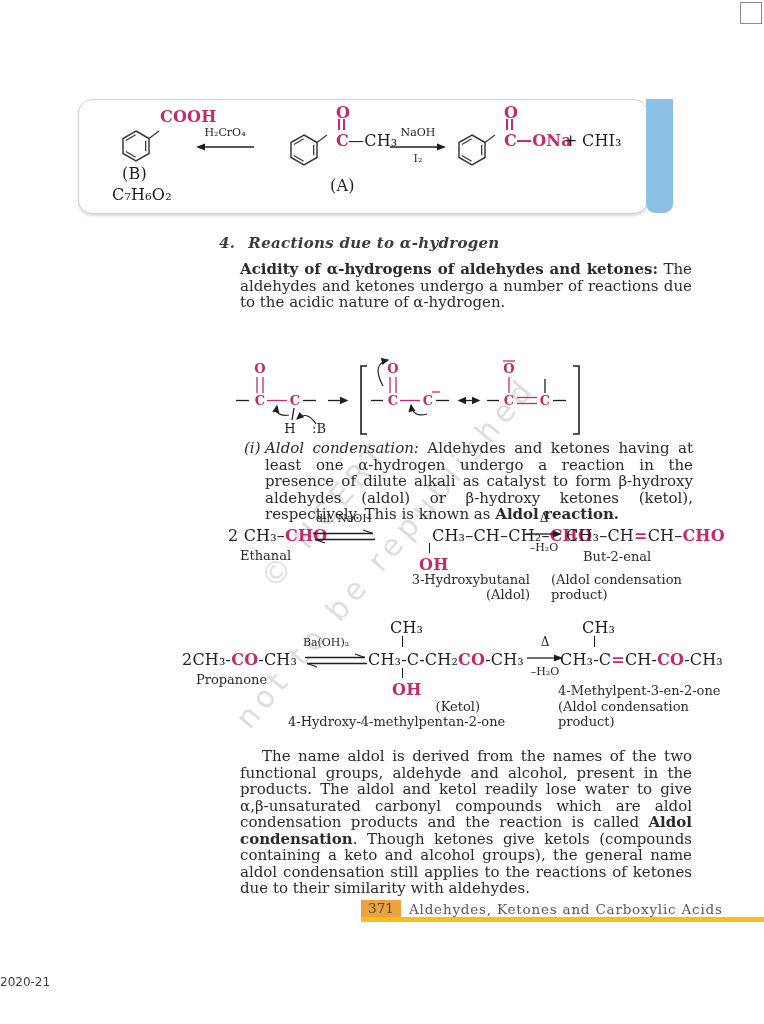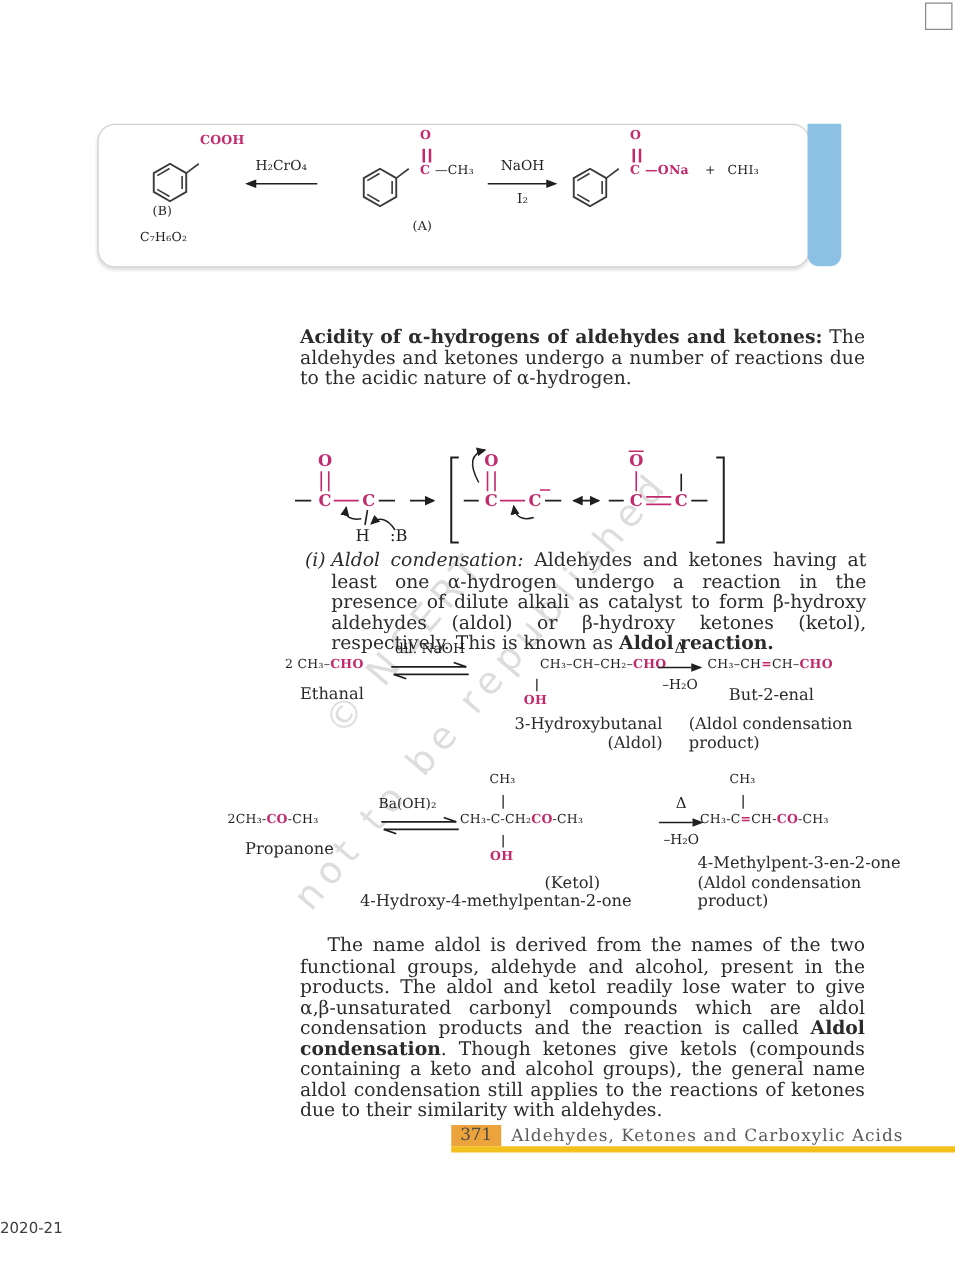--- a/index.html
+++ b/index.html
@@ -1,19 +1,19 @@
 <!DOCTYPE html>
 <html><head>
 <meta charset="utf-8">
 <style>
   html,body{margin:0;padding:0;background:#fff;}
   .page{position:relative;width:764px;height:1024px;background:#ffffff;overflow:hidden;
         font-family:"DejaVu Serif","Liberation Serif",serif;color:#2b2b2b;}
   .abs{position:absolute;}
-  .formula{font-size:10px;white-space:nowrap;color:#1f1f1f;letter-spacing:.2px;}
+  .formula{font-size:16px;white-space:nowrap;color:#1f1f1f;letter-spacing:.2px;}
   .pink{color:#C32A6E;font-weight:bold;}
   .cname{font-size:13px;color:#2a2a2a;white-space:nowrap;}
   .cond{font-size:11px;color:#1f1f1f;text-align:center;white-space:nowrap;}
   .para{font-size:15px;line-height:16.5px;text-align:justify;margin:2px;}
   .indent{text-indent:22px;}
   .h4{font-size:15px;font-weight:bold;font-style:italic;color:#3c3c3c;letter-spacing:.3px;white-space:nowrap;}
   .vline{width:1.3px;background:#1f1f1f;}
   .dbl{width:1.5px;background:#C32A6E;}
   .scheme-box{left:78px;top:99px;width:568px;height:113px;background:#fff;border:1px solid #d2d2d2;
               border-radius:14px;box-shadow:0 2px 3px rgba(0,0,0,.14);}
@@ -89,20 +89,24 @@
   <div class="abs dbl" style="left:506px;top:119px;height:11px;"></div>
   <div class="abs dbl" style="left:511px;top:119px;height:11px;"></div>
   <span class="abs formula pink" style="left:504px;top:131px;">C</span>
   <span class="abs formula pink" style="left:516px;top:131px;">—ONa</span>
   <span class="abs formula" style="left:564px;top:131px;">+</span>
   <span class="abs formula" style="left:582px;top:131px;">CHI₃</span>
 
   <span class="abs wm" style="left:280px;top:560px;">© NCERT</span>
   <span class="abs wm" style="left:255px;top:700px;">not to be republished</span>
 
+  <div class="abs" style="left:219px;top:233px;">
+    <span class="h4">4.</span>
+    <span class="h4" style="margin-left:8px;">Reactions due to α-hydrogen</span>
+  </div>
 
   <p class="abs para" style="left:238px;top:259px;width:452px;">
     <b>Acidity of α-hydrogens of aldehydes and ketones:</b><span> The aldehydes and ketones undergo a number of reactions due to the acidic nature of α-hydrogen.</span>
   </p>
 
 
   <svg class="abs" style="left:230px;top:356px;" width="356" height="84" viewBox="0 0 356 84" font-family="DejaVu Serif, Liberation Serif, serif" font-size="13">
     <defs>
       <marker id="ah" markerWidth="7" markerHeight="7" refX="5.5" refY="3" orient="auto-start-reverse">
         <path d="M0,0 L6.5,3 L0,6 z" fill="#1f1f1f"></path>

